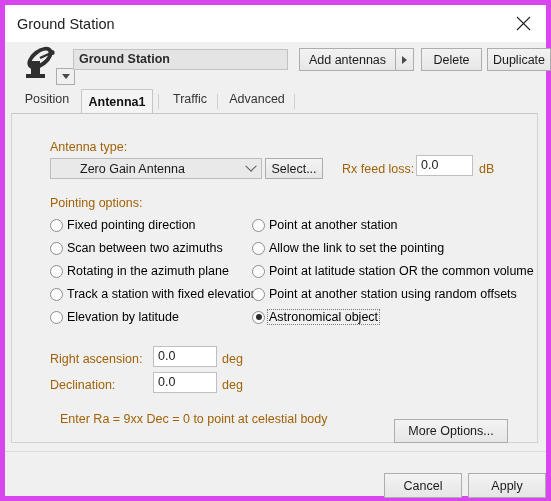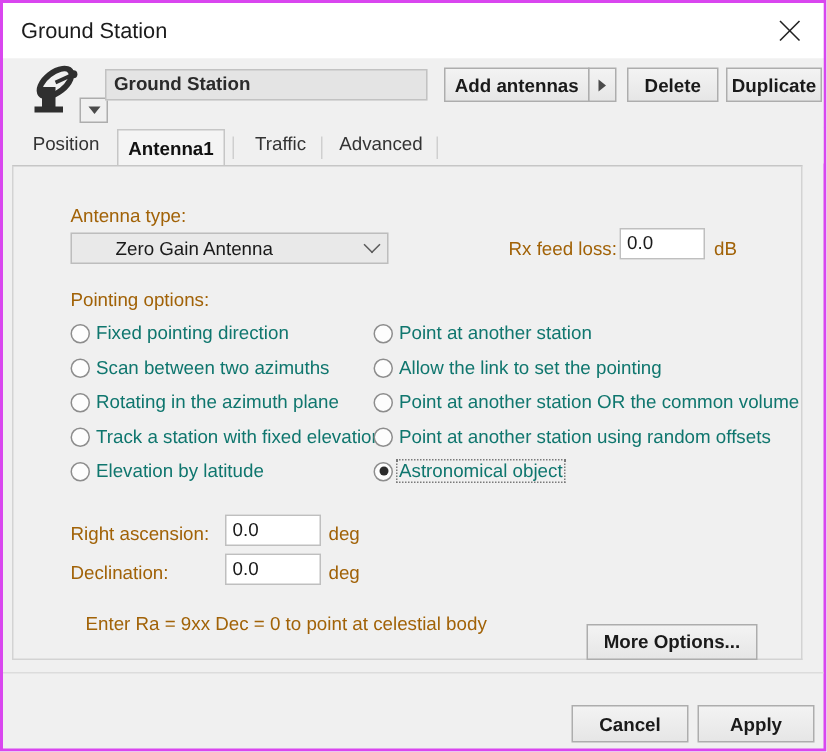--- a/index.html
+++ b/index.html
@@ -14,21 +14,21 @@
     font-size: 12.5px;
     color: #1a1a1a;
     background: #f0f0f0;
     -webkit-font-smoothing: antialiased;
   }
   .window {
     position: relative;
     width: 551px;
     height: 501px;
     box-sizing: border-box;
-    border: 2px solid #d946ef;
+    border: 5px solid #d946ef;
     background: #f0f0f0;
     display: flex;
     flex-direction: column;
   }
 
   
   .titlebar {
     height: 37px;
     background: #ffffff;
     display: flex;
@@ -108,21 +108,20 @@
     border: 1px solid #adadad;
     font-family: "Liberation Sans", sans-serif;
     font-size: 12.5px;
     color: #1a1a1a;
     text-align: center;
     cursor: default;
     display: flex;
     align-items: center;
     justify-content: center;
     padding: 0;
-    font-weight: bold;
   }
   .btn-addant {
     position: absolute;
     left: 294px; top: 6px;
     width: 97px; height: 23px;
   }
   .btn-addant-arrow {
     position: absolute;
     left: 390px; top: 6px;
     width: 19px; height: 23px;
@@ -260,21 +259,21 @@
     content: "";
     position: absolute;
     left: 50%; top: 50%;
     width: 6px; height: 6px;
     margin: -3px 0 0 -3px;
     border-radius: 50%;
     background: #2b2b2b;
   }
   .radio-label {
     font-size: 12.5px;
-    color: #0f766e;
+    color: #000000;
     padding: 0 1px;
   }
   .radio-label.focused {
     outline: 1px dotted #7a7a7a;
     outline-offset: 0px;
   }
   .btn-more {
     position: absolute;
     left: 389px;
     top: 414px;
@@ -358,20 +357,21 @@
 
     <div class="lbl" style="left:38px;top:26px;">Antenna type:</div>
 
     <div class="combo" style="left:38px;top:44px;width:212px;height:21px;">
       <span class="combo-text">Zero Gain Antenna</span>
       <span class="combo-arrow">
           <span class="chev"></span>
         </span>
     </div>
 
+    <div class="btn" style="position:absolute;left:253px;top:44px;width:58px;height:21px;">Select...</div>
 
     <div class="lbl" style="left:330px;top:48px;">Rx feed loss:</div>
     <div class="txtbox" style="left:404px;top:41px;width:57px;height:21px;line-height:19px;">0.0</div>
     <div class="lbl" style="left:467px;top:48px;">dB</div>
 
     <div class="lbl" style="left:38px;top:82px;">Pointing options:</div>
 
     <div class="radio-row" style="left:38px;top:104px;">
       <span class="radio"></span>
       <span class="radio-label">Fixed pointing direction</span>
@@ -396,21 +396,21 @@
     <div class="radio-row" style="left:240px;top:104px;">
       <span class="radio"></span>
       <span class="radio-label">Point at another station</span>
     </div>
     <div class="radio-row" style="left:240px;top:127px;">
       <span class="radio"></span>
       <span class="radio-label">Allow the link to set the pointing</span>
     </div>
     <div class="radio-row" style="left:240px;top:150px;">
       <span class="radio"></span>
-      <span class="radio-label">Point at another station OR the common volume</span>
+      <span class="radio-label">Point at latitude station OR the common volume</span>
     </div>
     <div class="radio-row" style="left:240px;top:173px;">
       <span class="radio"></span>
       <span class="radio-label">Point at another station using random offsets</span>
     </div>
     <div class="radio-row" style="left:240px;top:196px;">
       <span class="radio checked"></span>
       <span class="radio-label focused">Astronomical object</span>
     </div>
 

